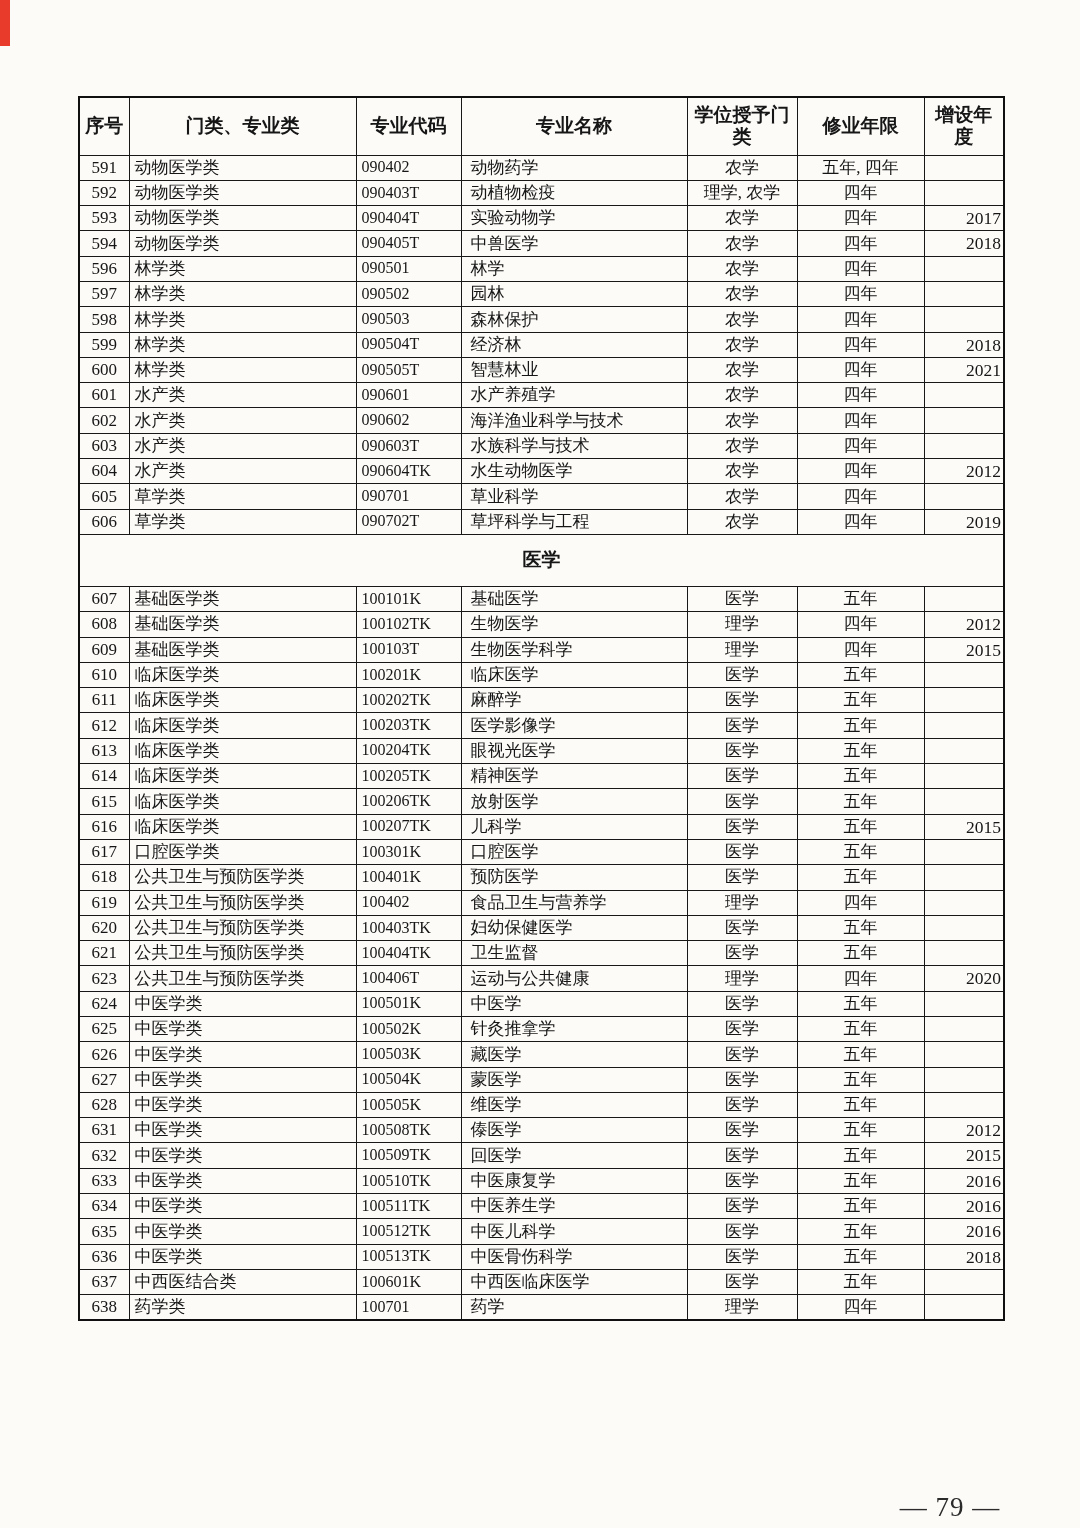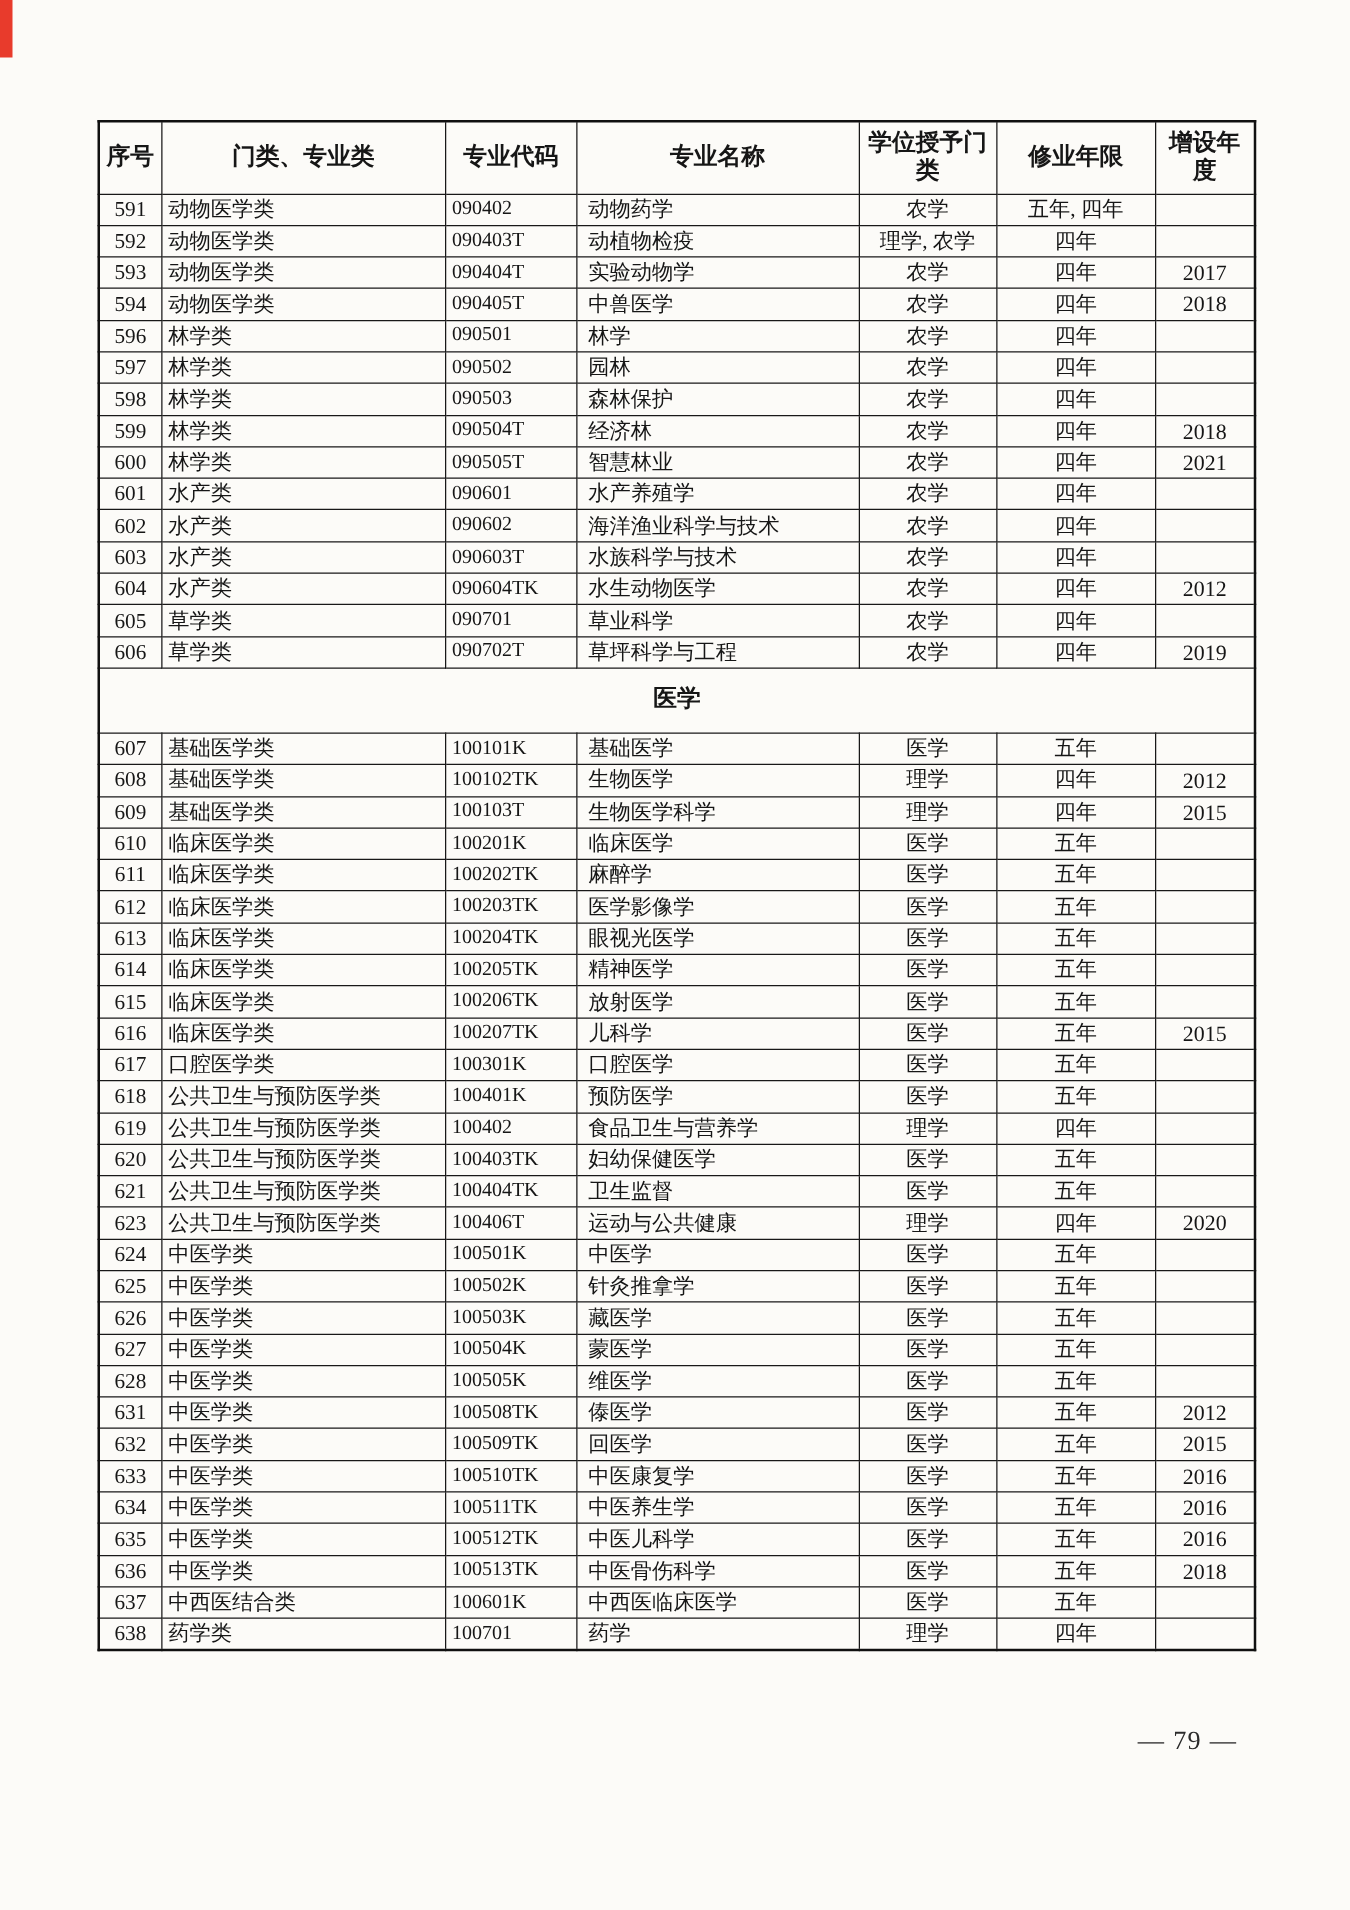--- a/index.html
+++ b/index.html
@@ -61,33 +61,33 @@
     font-size: 17px;
     line-height: 1.05;
     padding: 0 2px;
   }
   td.col0 { text-align: center; }
   td.col1 { text-align: left; padding-left: 5px; }
   td.col2 { text-align: left; padding-left: 5px; font-size: 16px; }
   td.col3 { text-align: left; padding-left: 9px; margin-left: 36px; }
   td.col4 { text-align: center; }
   td.col5 { text-align: center; }
-  td.col6 { text-align: center; font-size: 17.5px; }
+  td.col6 { text-align: right; font-size: 17.5px; }
   td.section-cell {
     text-align: center;
     font-weight: bold;
     font-size: 19px;
   }
   .page-number {
     position: absolute;
     left: 880px;
-    top: 1380px;
+    top: 1492px;
     width: 140px;
     text-align: center;
-    font-size: 21px;
+    font-size: 27px;
     color: #2b2b2b;
     letter-spacing: 1px;
   }
   col.c0 { width: 50px; }
   col.c1 { width: 227px; }
   col.c2 { width: 105px; }
   col.c3 { width: 226px; }
   col.c4 { width: 110px; }
   col.c5 { width: 127px; }
   col.c6 { width: 80px; }

